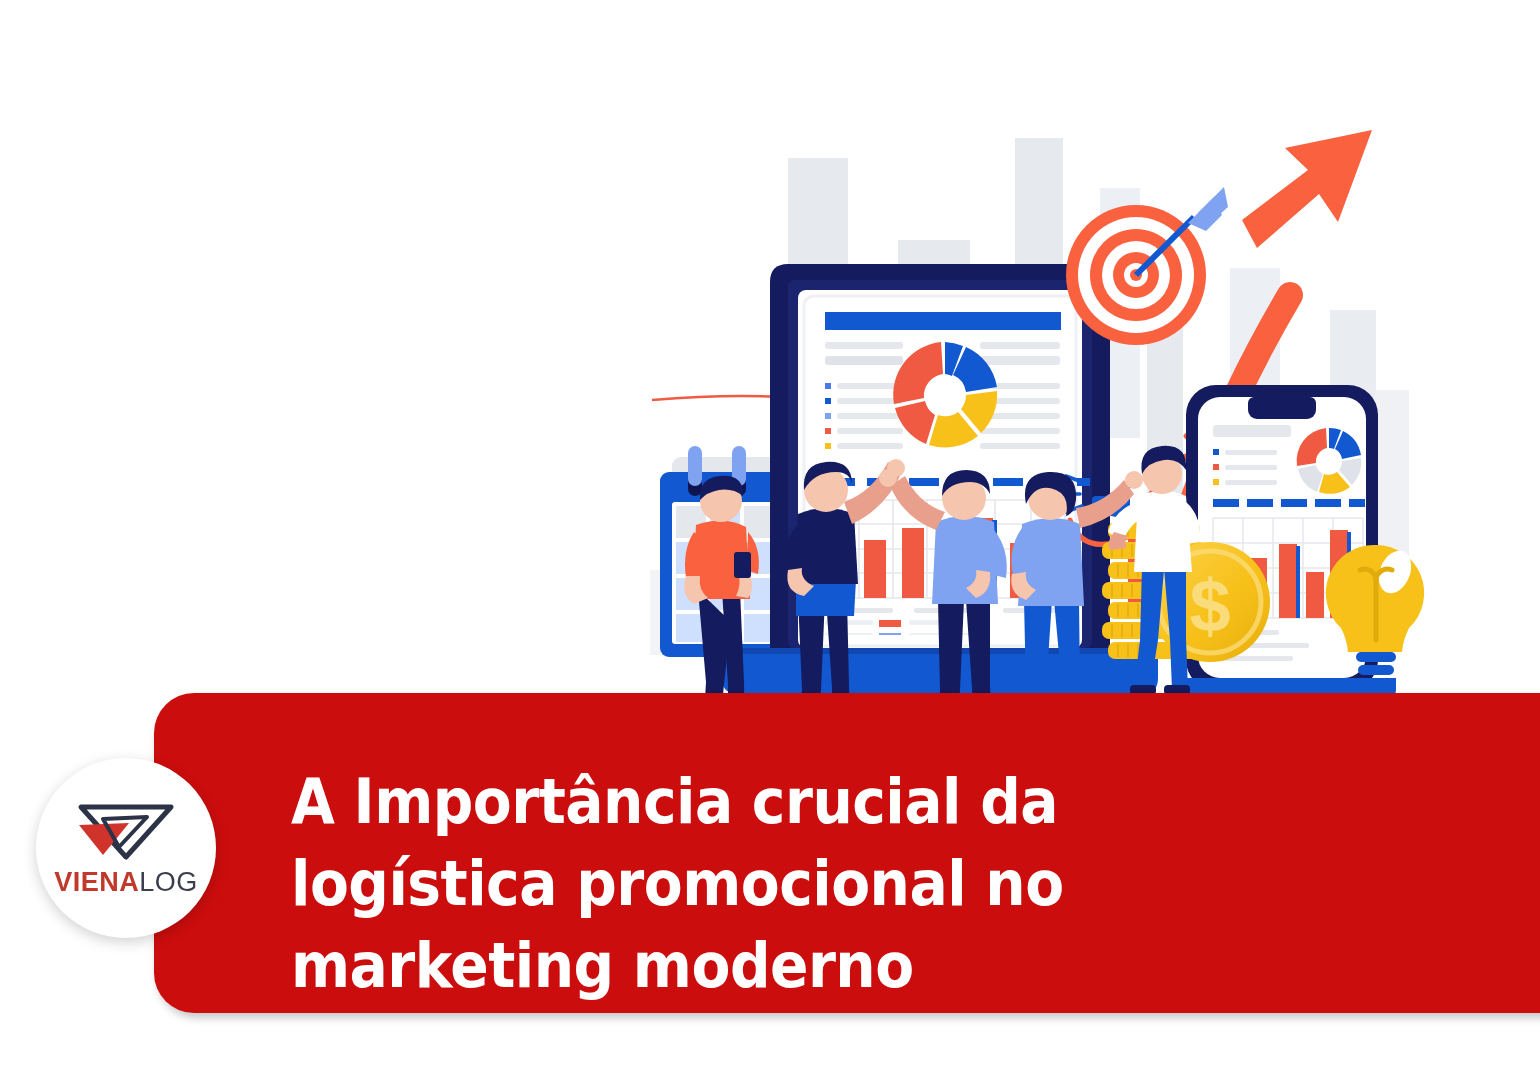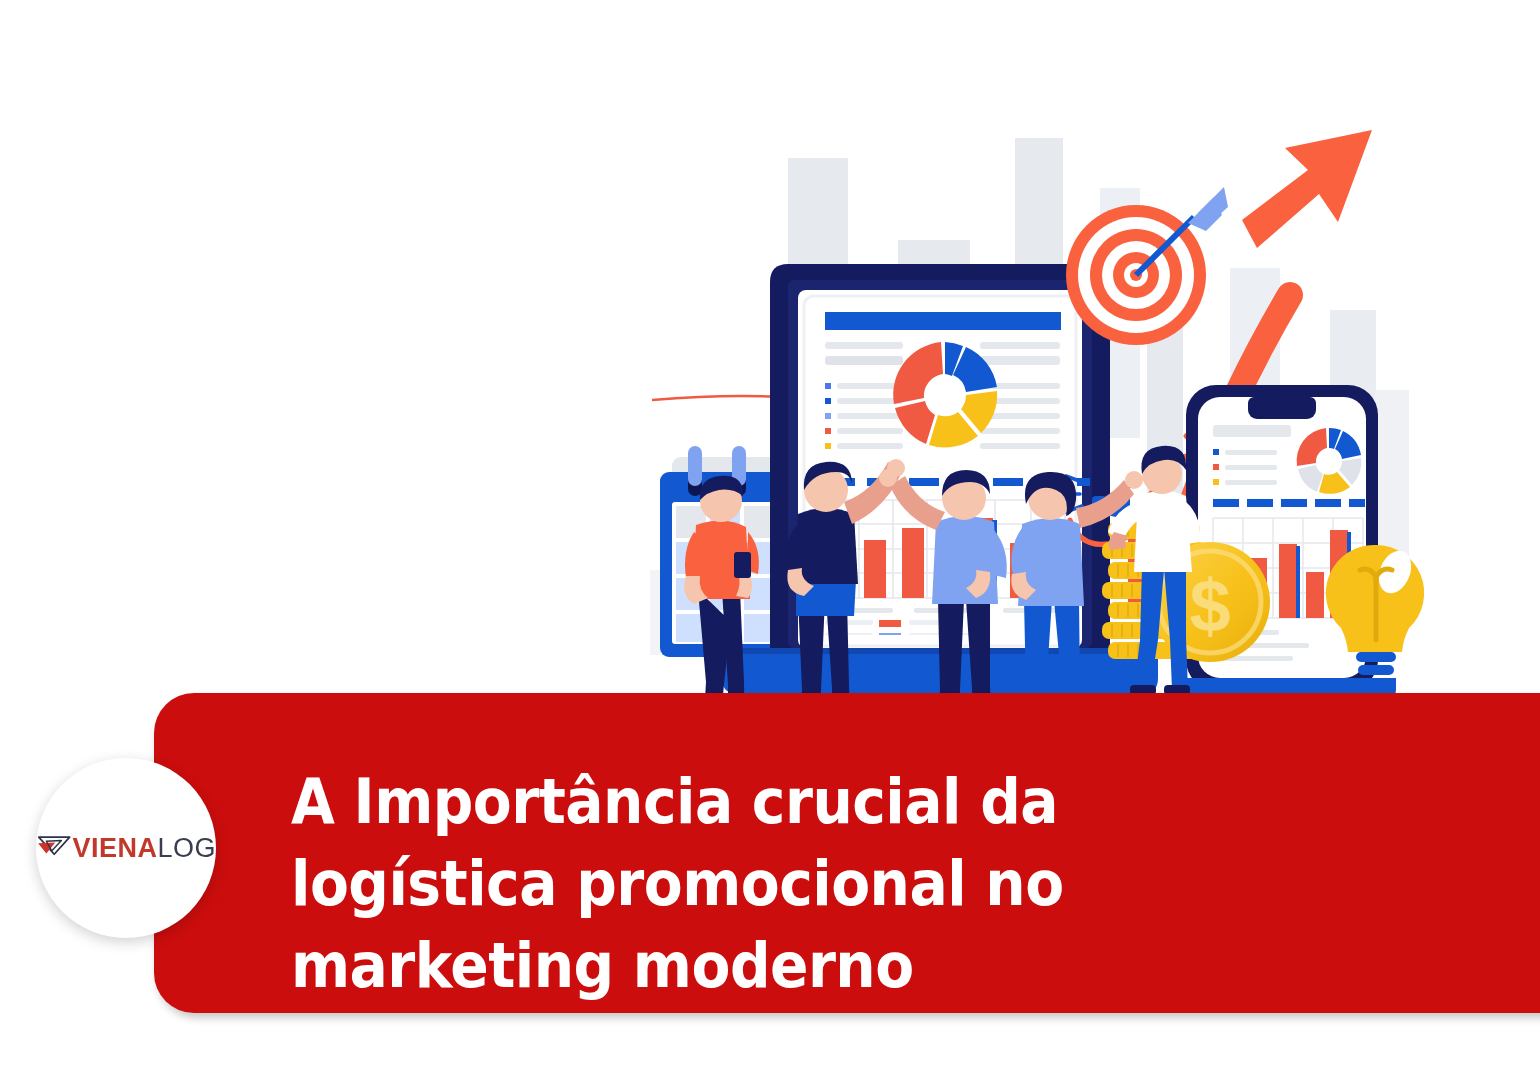--- a/index.html
+++ b/index.html
@@ -43,21 +43,21 @@
   
   #logo-badge{
     position:absolute;
     left:36px;top:758px;
     width:180px;height:180px;
     border-radius:50%;
     background:#ffffff;
     box-shadow:0 4px 14px rgba(0,0,0,.18);
     z-index:10;
     display:flex;
-    flex-direction:row;
+    flex-direction:column;
     align-items:center;
     justify-content:center;
   }
   #logo-mark{width:106px;height:62px;margin-bottom:6px;}
   #logo-wordmark{
     font-size:27px;
     font-weight:500;
     letter-spacing:.5px;
     white-space:nowrap;
     font-family:"Liberation Sans",sans-serif;

